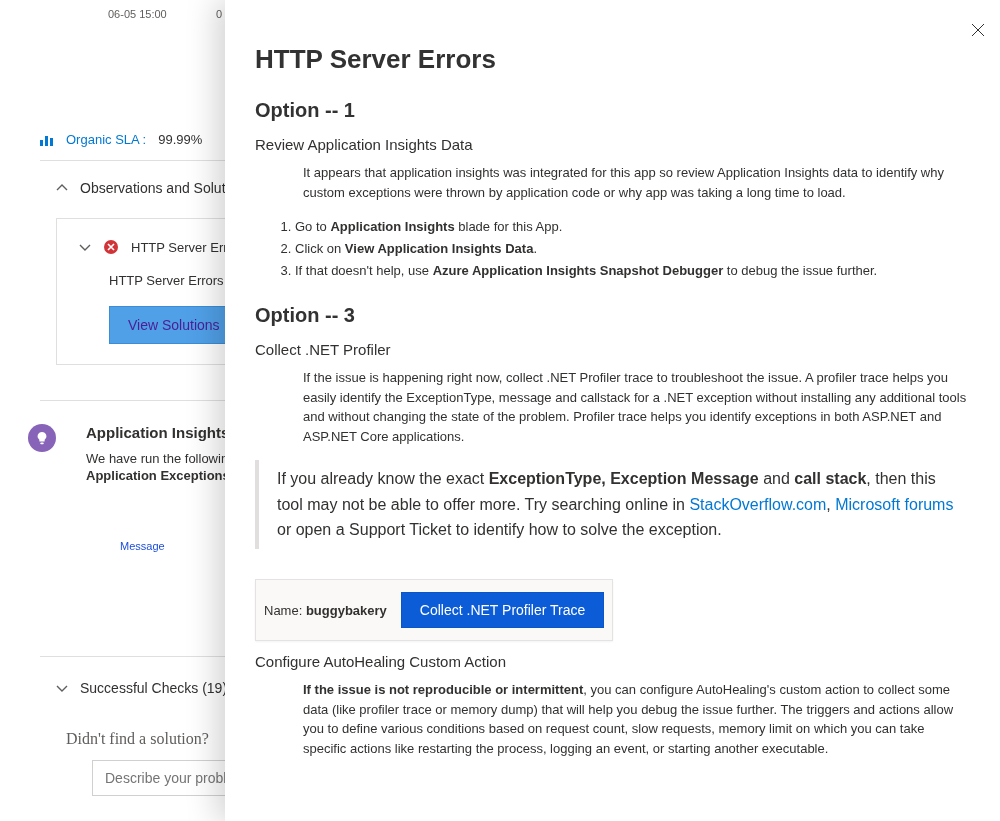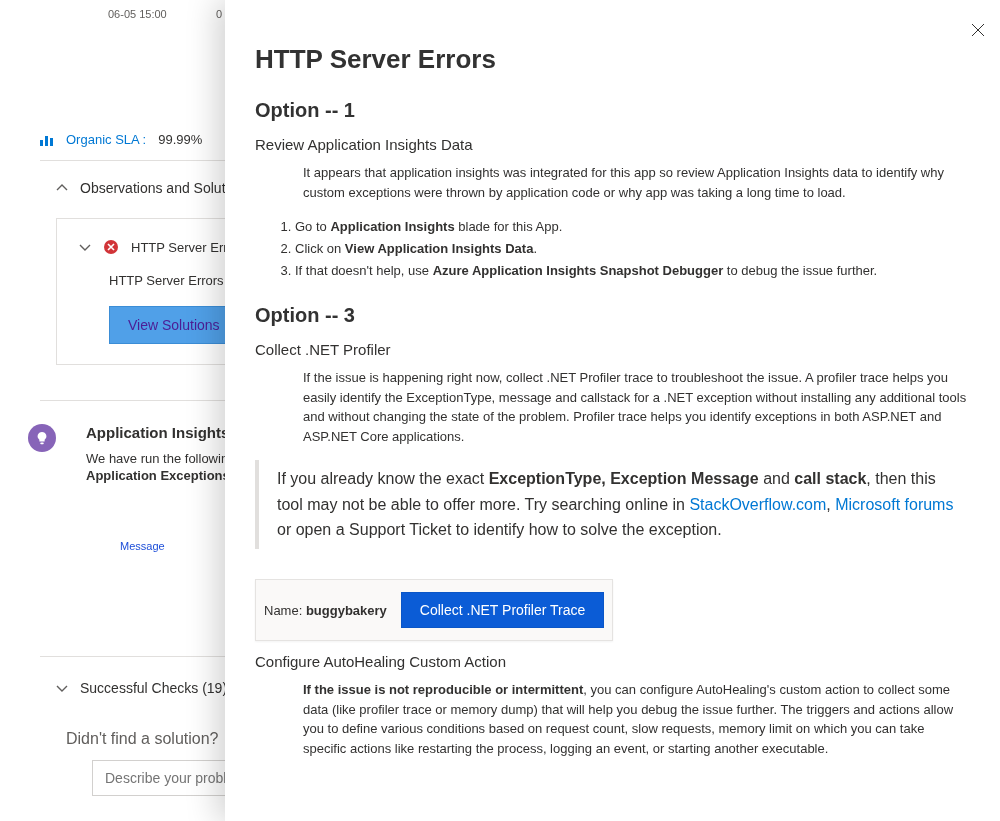--- a/index.html
+++ b/index.html
@@ -22,21 +22,21 @@
   .btn-blue { background: #50a0e8; color: #4c1d95; border: 1px solid #3b8dd6; padding: 10px 18px; font-size: 14px; cursor: pointer; }
 
   .bulb-badge { position: absolute; top: 424px; left: 28px; width: 28px; height: 28px; border-radius: 50%; background: #8764b8; display: flex; align-items: center; justify-content: center; }
   .ai-block { position: absolute; top: 424px; left: 86px; right: 40px; }
   .ai-title { font-size: 15px; font-weight: 600; margin-bottom: 10px; }
   .ai-text { font-size: 13px; margin-bottom: 2px; color: #323130; }
   .ai-text b { font-weight: 600; }
   .msg-label { position: absolute; top: 540px; left: 104px; font-size: 11px; color: #1d4ed8; margin-left: 16px; }
 
   .succ { position: absolute; top: 680px; left: 56px; }
-  .nosol { position: absolute; top: 730px; left: 66px; font-size: 16px; color: #605e5c; font-weight: 400; }
+  .nosol { position: absolute; top: 730px; left: 66px; font-size: 16px; color: #605e5c; font-weight: 400; font-family: Liberation Serif, serif; }
   .nosol-input { position: absolute; top: 760px; left: 92px; width: 300px; height: 36px; border: 1px solid #d2d0ce; padding: 0 12px; font-size: 14px; color: #605e5c; font-family: inherit; }
 
   
   .panel { position: absolute; top: 0; right: 0; bottom: 0; width: 775px; background: #fff; box-shadow: -8px 0 30px rgba(0,0,0,.18); padding: 44px 30px 30px 30px; overflow: auto; }
   .close { position: absolute; top: 14px; right: 6px; width: 32px; height: 32px; display: flex; align-items: center; justify-content: center; cursor: pointer; }
   h1.title { font-size: 26px; font-weight: 600; color: #323232; margin-bottom: 24px; }
   h2.opt { font-size: 20px; font-weight: 700; color: #323232; margin: 22px 0 14px; }
   h3.sub { font-size: 15px; font-weight: 400; color: #323130; margin-bottom: 10px; }
   p.bodytxt { font-size: 13px; line-height: 1.5; color: #323130; margin-bottom: 14px; margin-left: 48px; }
   ol.steps { margin: 0 0 14px 40px; font-size: 13px; line-height: 1.7; }

